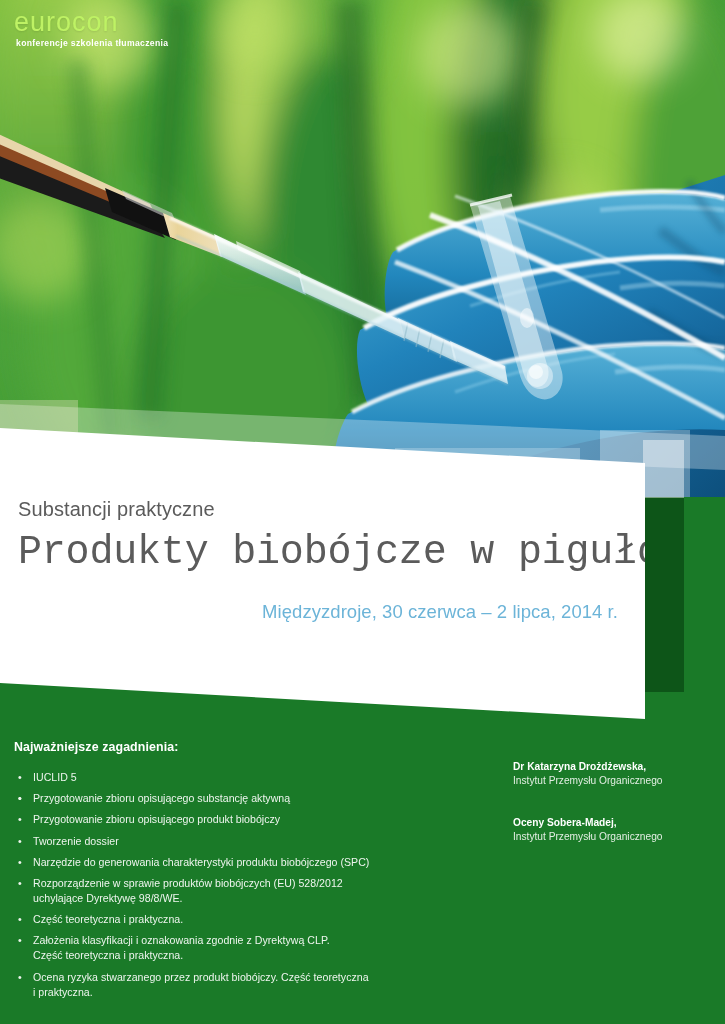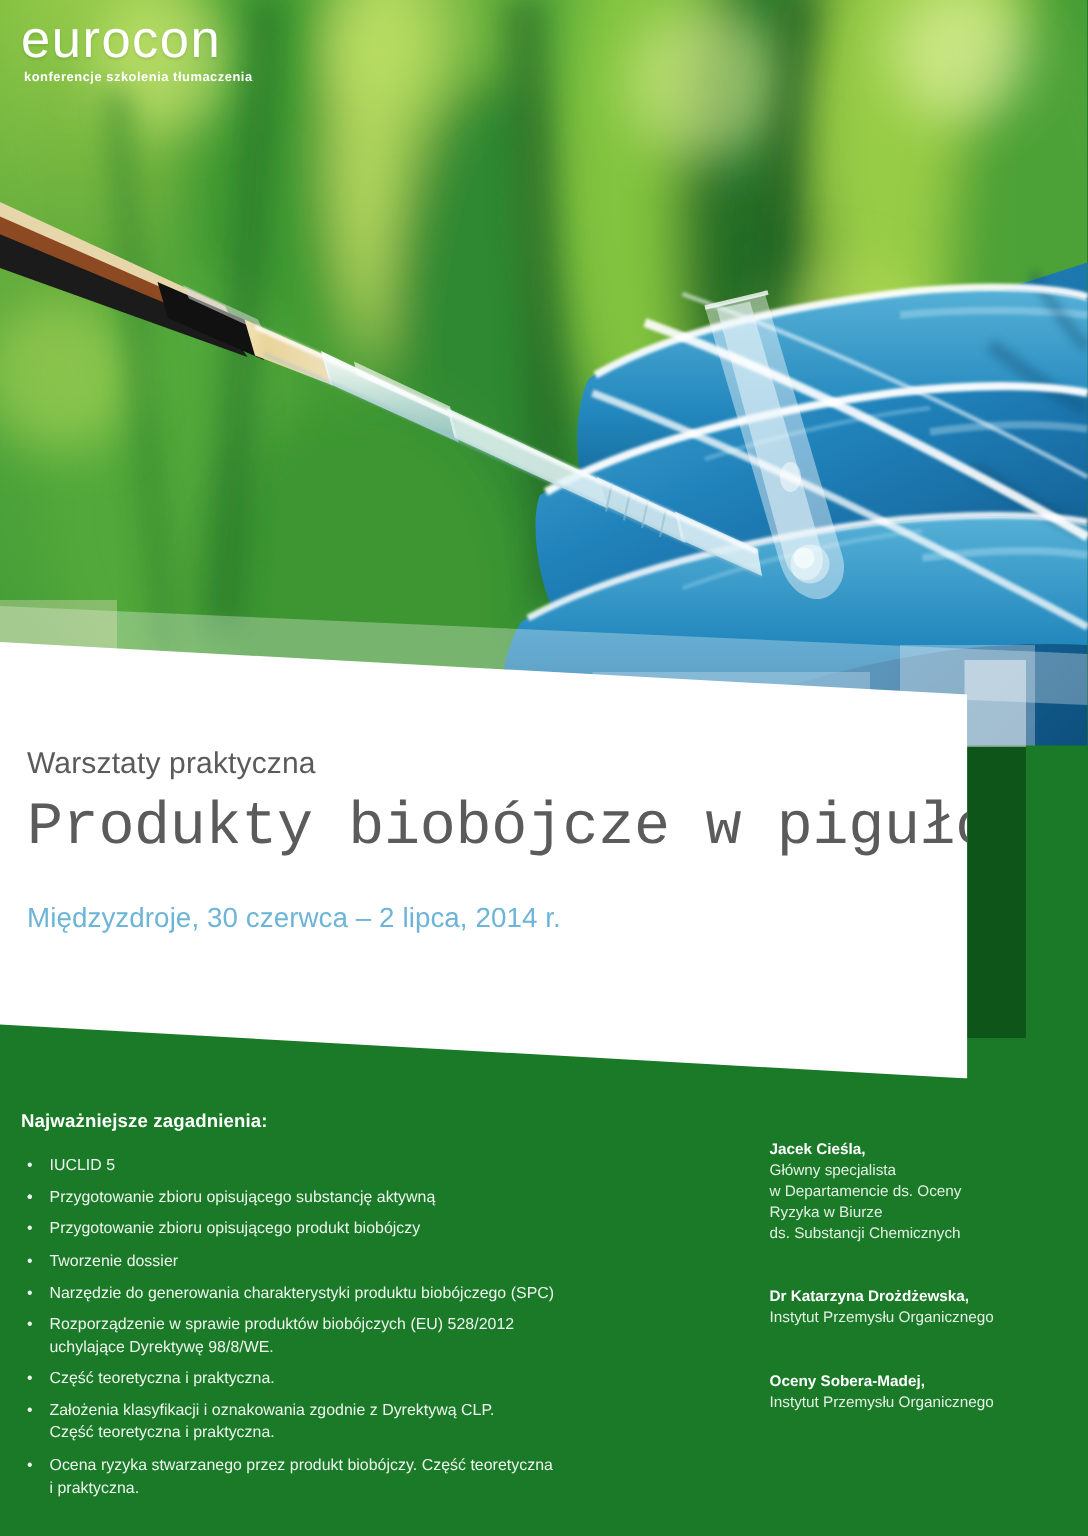--- a/index.html
+++ b/index.html
@@ -27,24 +27,24 @@
   .hero svg { display:block; width:725px; height:500px; }
 
   
   .logo-block {
     position:absolute;
     left:14px; top:9px;
     z-index:40;
     line-height:1;
   }
   .logo-word {
-    font-size:35px;
+    font-size:27px;
     font-weight:400;
     letter-spacing:1px;
-    color:#ffffff;
+    color:#bef264;
     display:block;
     line-height:1.02;
     text-shadow:0 1px 2px rgba(0,0,0,.10);
   }
   .logo-sub {
     display:block;
     font-size:8.6px;
     font-weight:700;
     letter-spacing:.35px;
     color:#ffffff;
@@ -106,20 +106,21 @@
     white-space:nowrap;
     font-family:Liberation Mono, monospace;
   }
   .date-line {
     font-size:18.5px;
     font-weight:400;
     color:#6cb4d8;
     letter-spacing:.05px;
     line-height:1.2;
     margin-top:25px;
+    text-align:right;
   }
 
   
   .content {
     position:absolute;
     left:0; top:740px; width:662px; height:284px;
     z-index:30;
   }
   .col-left {
     position:absolute;
@@ -376,21 +377,21 @@
     <span class="logo-word">eurocon</span>
     <span class="logo-sub">konferencje szkolenia tłumaczenia</span>
   </div>
 
   <div class="band-bright-right"></div>
   <div class="band-dark"></div>
   <div class="ov-rect"></div>
 
   <div class="white-panel">
     <div class="panel-inner">
-      <div class="kicker">Warsztaty praktyczna</div>
+      <div class="kicker">Substancji praktyczne</div>
       <h1 class="main-title">Produkty biobójcze w pigułce</h1>
       <div class="date-line">Międzyzdroje, 30 czerwca – 2 lipca, 2014 r.</div>
     </div>
   </div>
 
   <div class="content">
 
     <div class="col-left">
       <div class="sec-head">Najważniejsze zagadnienia:</div>
       <ul class="bullets" id="topics-list">
@@ -403,27 +404,20 @@
           <li><span class="dot">•</span><span>Rozporządzenie w sprawie produktów biobójczych (EU) 528/2012</span><span class="l2">uchylające Dyrektywę 98/8/WE.</span></li>
           <li><span class="dot">•</span><span class="l2">Część teoretyczna i praktyczna.</span></li>
           <li><span class="dot">•</span><span>Założenia klasyfikacji i oznakowania zgodnie z Dyrektywą CLP.</span><span class="l2">Część teoretyczna i praktyczna.</span></li>
           <li><span class="dot">•</span><span>Ocena ryzyka stwarzanego przez produkt biobójczy. Część teoretyczna</span><span class="l2">i praktyczna.</span></li>
         </ul>
     </div>
 
     <div class="col-right">
       <div id="experts-list">
           <div class="expert">
-            <span class="exp-name">Jacek Cieśla,</span>
-            <span class="exp-aff">Główny specjalista</span>
-            <span class="exp-aff">w Departamencie ds. Oceny</span>
-            <span class="exp-aff">Ryzyka w Biurze</span>
-            <span class="exp-aff">ds. Substancji Chemicznych</span>
-          </div>
-          <div class="expert">
             <span class="exp-name">Dr Katarzyna Drożdżewska,</span>
             <span class="exp-aff">Instytut Przemysłu Organicznego</span>
           </div>
           <div class="expert">
             <span class="exp-name">Oceny Sobera-Madej,</span>
             <span class="exp-aff">Instytut Przemysłu Organicznego</span>
           </div>
         </div>
     </div>
 

